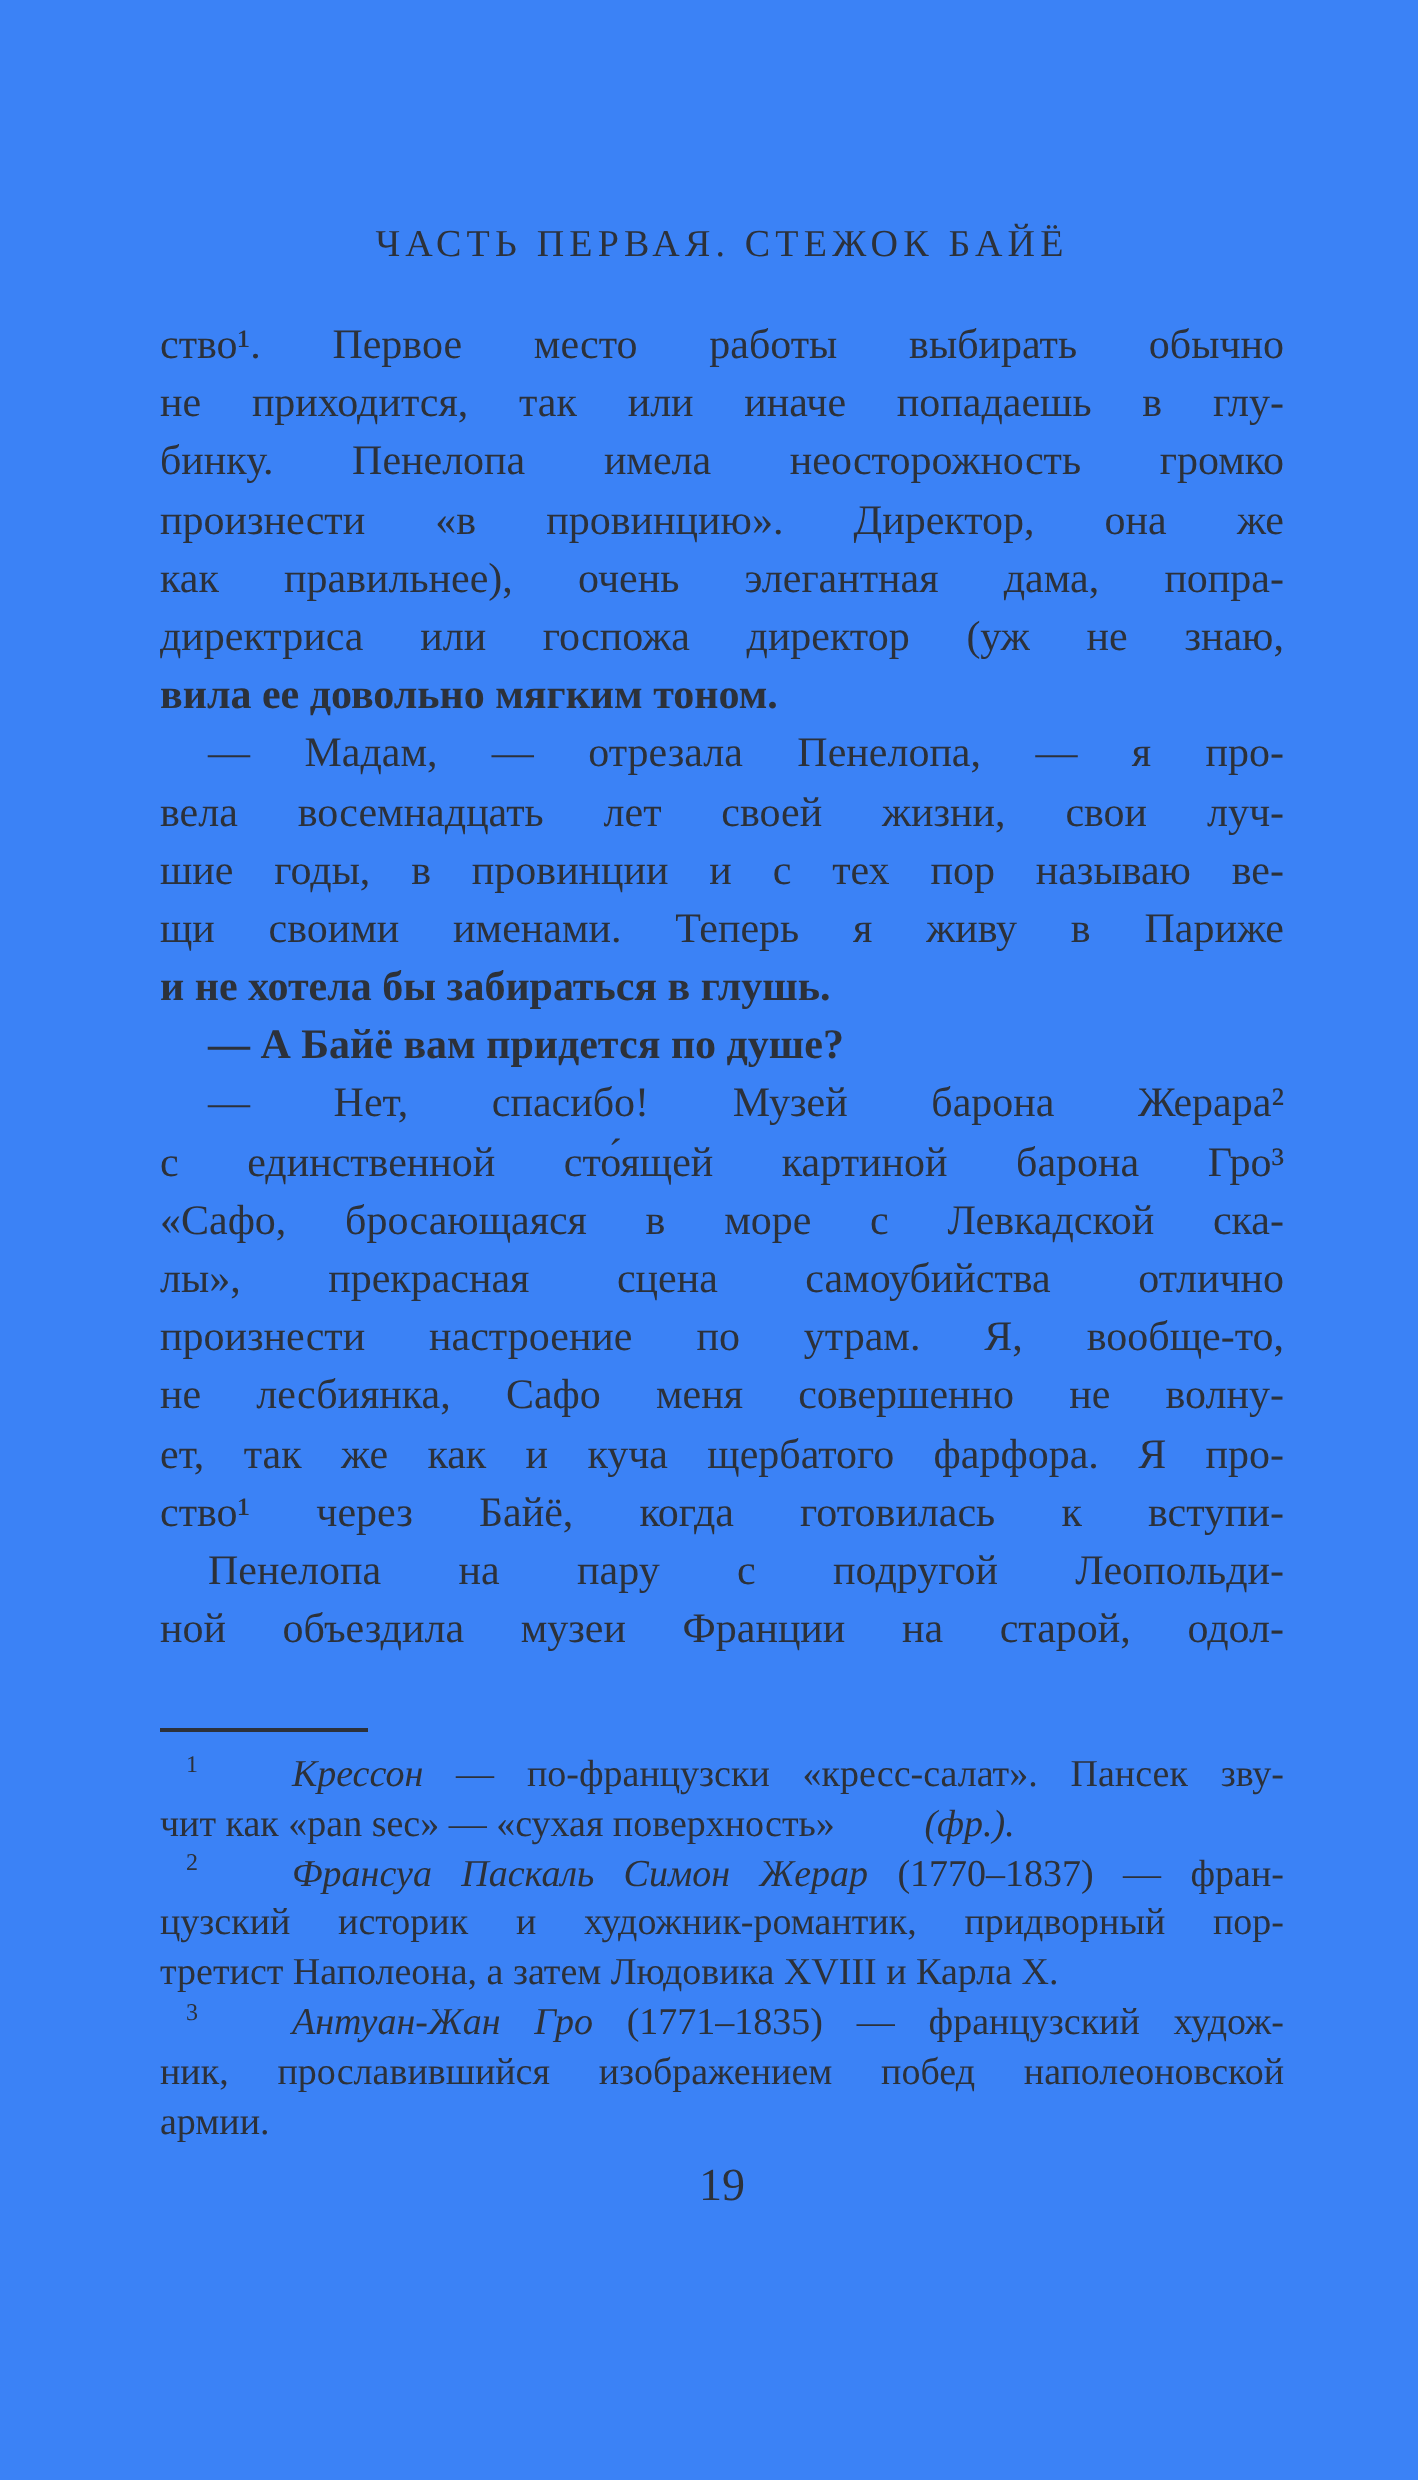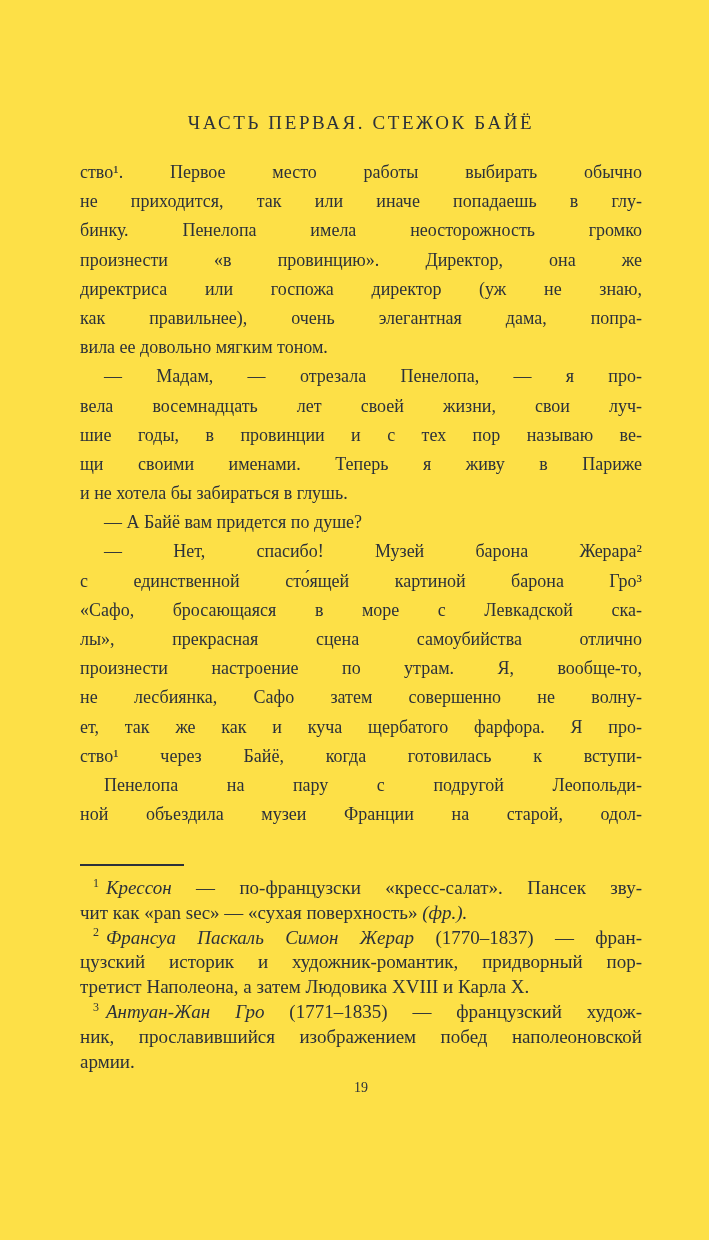--- a/index.html
+++ b/index.html
@@ -1,49 +1,49 @@
 <!DOCTYPE html>
 <html><head>
 <meta charset="utf-8">
 <style>
   html, body { margin: 0; padding: 0; background: #e8e8e8; }
   .page {
     position: relative;
     width: 709px;
     height: 1240px;
-    background: #fde047;
+    background: #3b82f6;
     color: #2c313a;
     font-family: "Liberation Serif", "DejaVu Serif", serif;
     overflow: hidden;
   }
   .running-head {
     position: absolute;
     top: 112px;
     left: 80px;
     width: 562px;
     text-align: center;
     font-size: 19px;
     letter-spacing: 2.6px;
     white-space: nowrap;
   }
   .body-text {
     position: absolute;
     top: 158px;
     left: 80px;
     width: 562px;
-    font-size: 18px;
+    font-size: 21px;
   }
   .line {
     height: 29.2px;
     line-height: 29.2px;
     text-align: justify;
     text-align-last: justify;
     white-space: nowrap;
   }
-  .line.end { text-align: left; text-align-last: left; }
+  .line.end { text-align: left; text-align-last: left; font-weight: bold; }
   .line.ind { text-indent: 24px; }
   .fn-rule {
     position: absolute;
     top: 864px;
     left: 80px;
     width: 104px;
     height: 2px;
     background: #2c313a;
   }
   .footnotes {
@@ -62,57 +62,57 @@
   }
   .fn-line.end { text-align: center; text-align-last: left; }
   .fn-line.first { text-indent: 13px; }
   .fn-marker {
     font-size: 12px;
     vertical-align: super;
     line-height: 0;
     margin-right: 7px;
     font-style: normal;
   }
-  .it { font-style: italic; }
+  .it { font-style: italic; margin-left: 40px; }
   .page-number {
     position: absolute;
     top: 1080px;
     left: 80px;
     width: 562px;
     text-align: center;
-    font-size: 14px;
+    font-size: 23px;
   }
 </style>
 </head>
 <body>
 
 <div class="page">
 
   <div class="running-head">ЧАСТЬ ПЕРВАЯ. СТЕЖОК БАЙЁ</div>
 
   <div class="body-text">
     <div class="line">ство¹. Первое место работы выбирать обычно</div>
     <div class="line">не приходится, так или иначе попадаешь в глу-</div>
     <div class="line">бинку. Пенелопа имела неосторожность громко</div>
     <div class="line">произнести «в провинцию». Директор, она же</div>
+    <div class="line">как правильнее), очень элегантная дама, попра-</div>
     <div class="line">директриса или госпожа директор (уж не знаю,</div>
-    <div class="line">как правильнее), очень элегантная дама, попра-</div>
     <div class="line end">вила ее довольно мягким тоном.</div>
     <div class="line ind">— Мадам, — отрезала Пенелопа, — я про-</div>
     <div class="line">вела восемнадцать лет своей жизни, свои луч-</div>
     <div class="line">шие годы, в провинции и с тех пор называю ве-</div>
     <div class="line">щи своими именами. Теперь я живу в Париже</div>
     <div class="line end">и не хотела бы забираться в глушь.</div>
     <div class="line ind end">— А Байё вам придется по душе?</div>
     <div class="line ind">— Нет, спасибо! Музей барона Жерара²</div>
     <div class="line">с единственной сто́ящей картиной барона Гро³</div>
     <div class="line">«Сафо, бросающаяся в море с Левкадской ска-</div>
     <div class="line">лы», прекрасная сцена самоубийства отлично</div>
     <div class="line">произнести настроение по утрам. Я, вообще-то,</div>
-    <div class="line">не лесбиянка, Сафо затем совершенно не волну-</div>
+    <div class="line">не лесбиянка, Сафо меня совершенно не волну-</div>
     <div class="line">ет, так же как и куча щербатого фарфора. Я про-</div>
     <div class="line">ство¹ через Байё, когда готовилась к вступи-</div>
     <div class="line ind">Пенелопа на пару с подругой Леопольди-</div>
     <div class="line">ной объездила музеи Франции на старой, одол-</div>
   </div>
 
   <div class="fn-rule"></div>
 
   <div class="footnotes">
 

